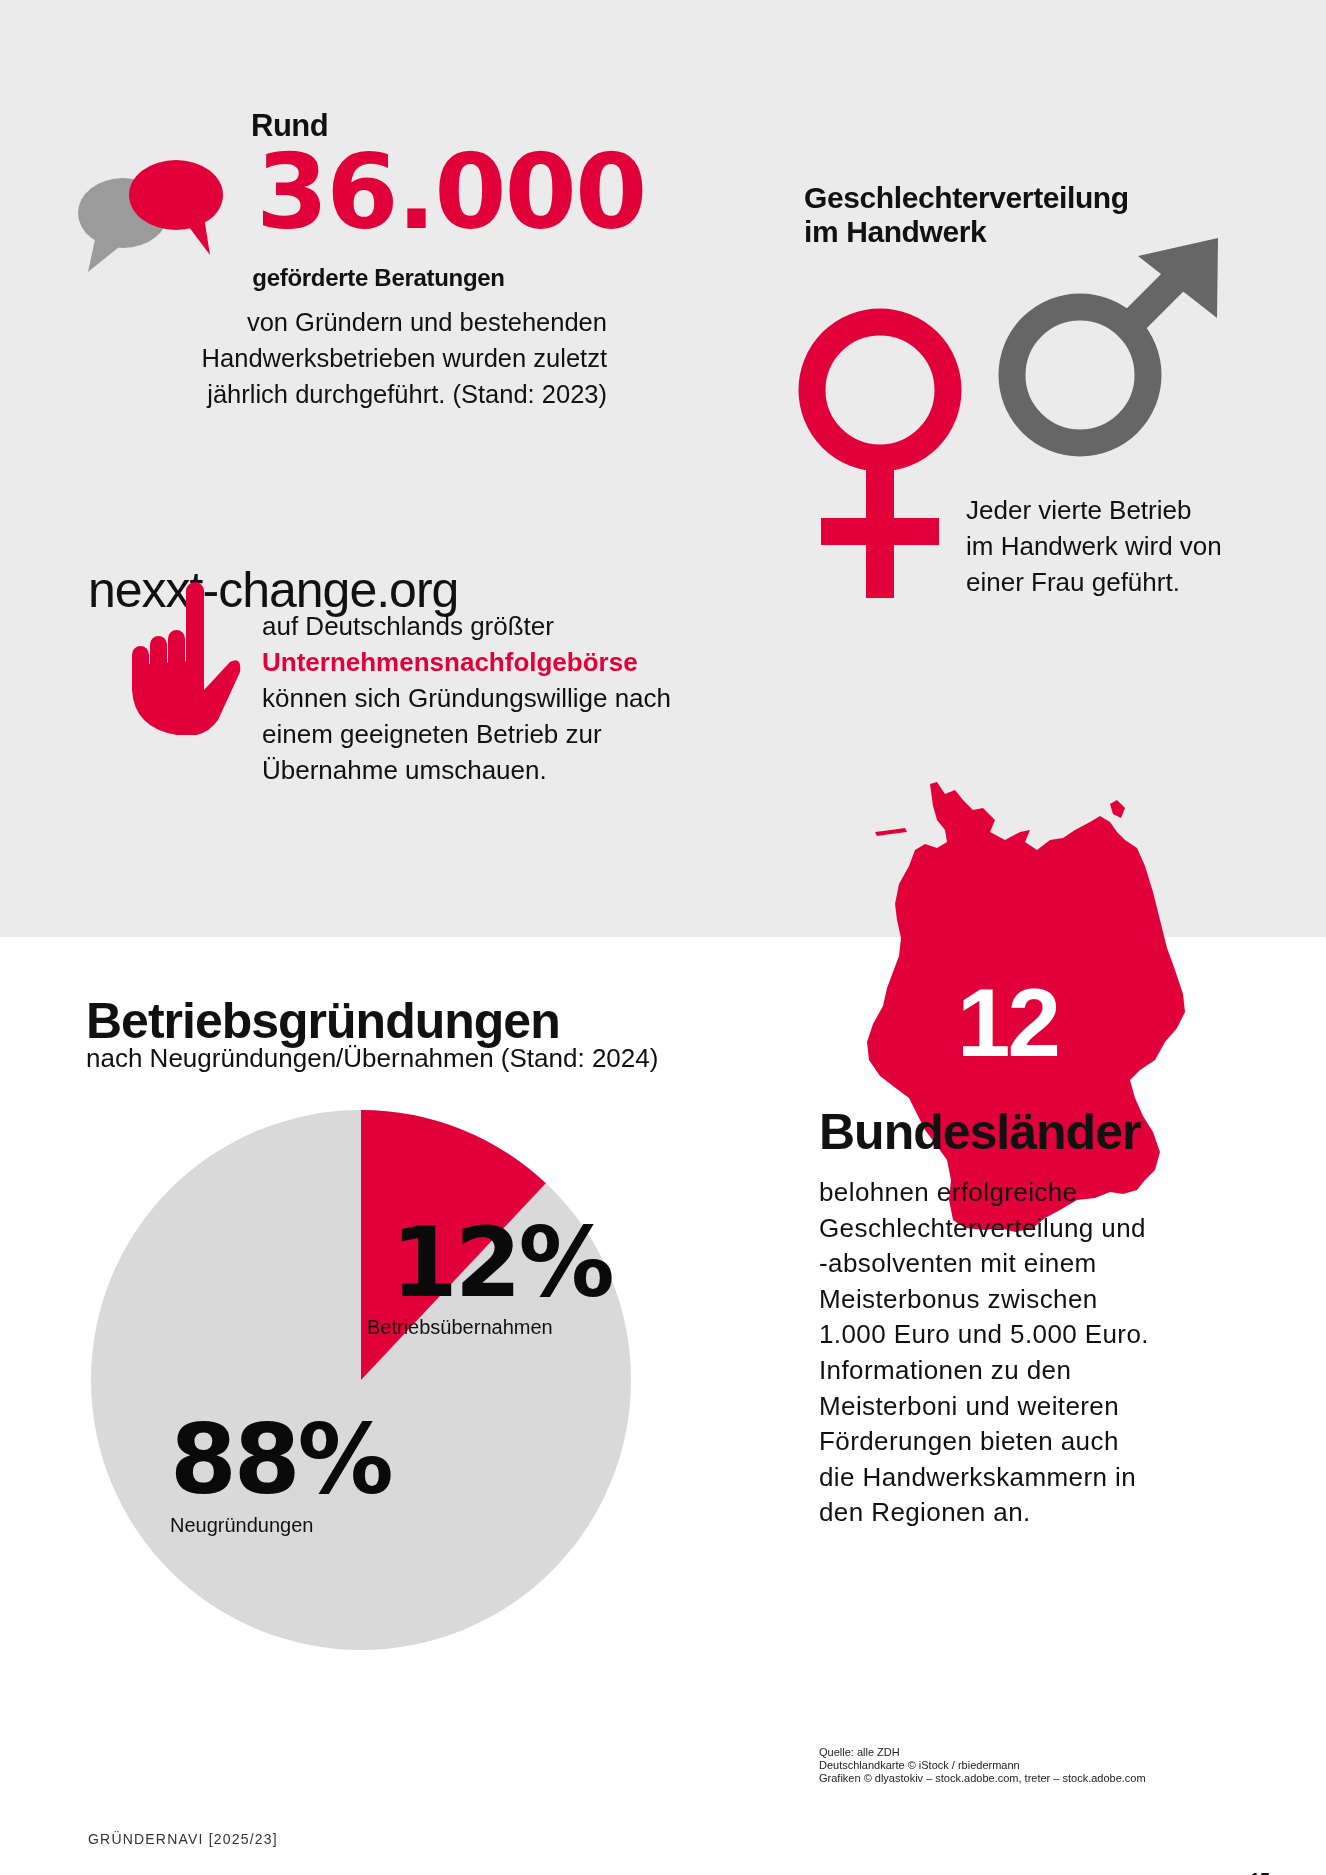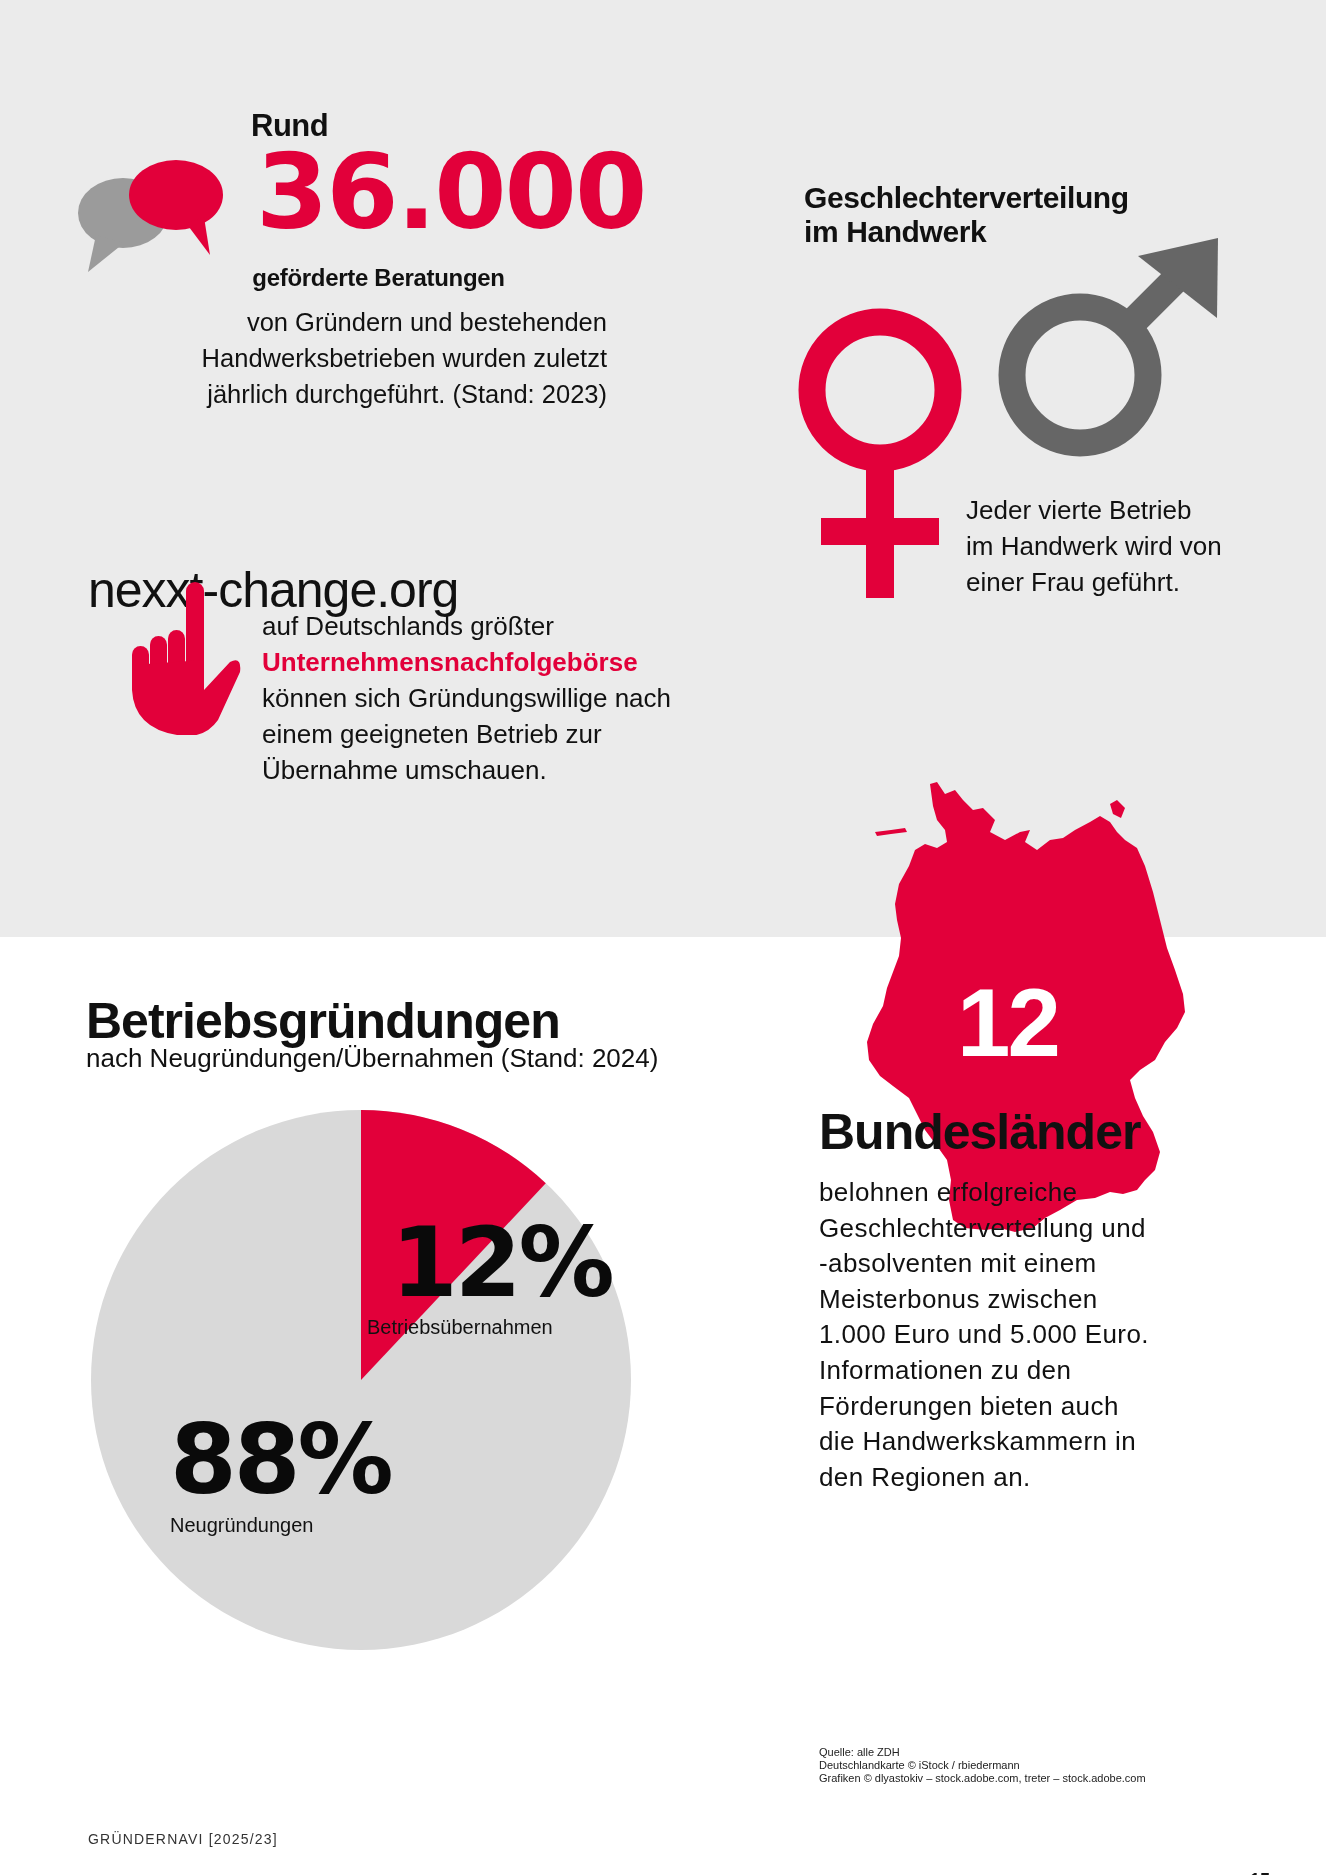--- a/index.html
+++ b/index.html
@@ -123,20 +123,21 @@
 
 <div class="abs twelve">12</div>
 <div class="abs bl-title">Bundesländer</div>
 <div class="abs bl-text">
   <div>belohnen erfolgreiche</div>
   <div>Geschlechterverteilung und</div>
   <div>-absolventen mit einem</div>
   <div>Meisterbonus zwischen</div>
   <div>1.000 Euro und 5.000 Euro.</div>
   <div>Informationen zu den</div>
+  <div>Meisterboni und weiteren</div>
   <div>Förderungen bieten auch</div>
   <div>die Handwerkskammern in</div>
   <div>den Regionen an.</div>
 </div>
 
 <div class="abs bg-title">Betriebsgründungen</div>
 <div class="abs bg-subtitle">nach Neugründungen/Übernahmen (Stand: 2024)</div>
 
 <svg class="abs pie-wrap" id="pie" viewBox="0 0 540 540">
   <circle cx="270" cy="270" r="270" fill="#d9d9d9"></circle>

